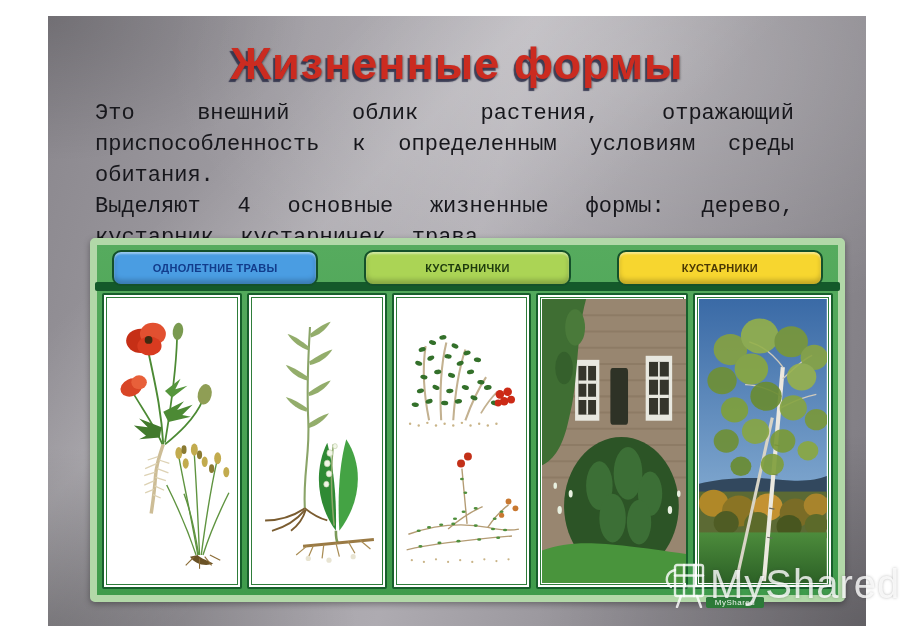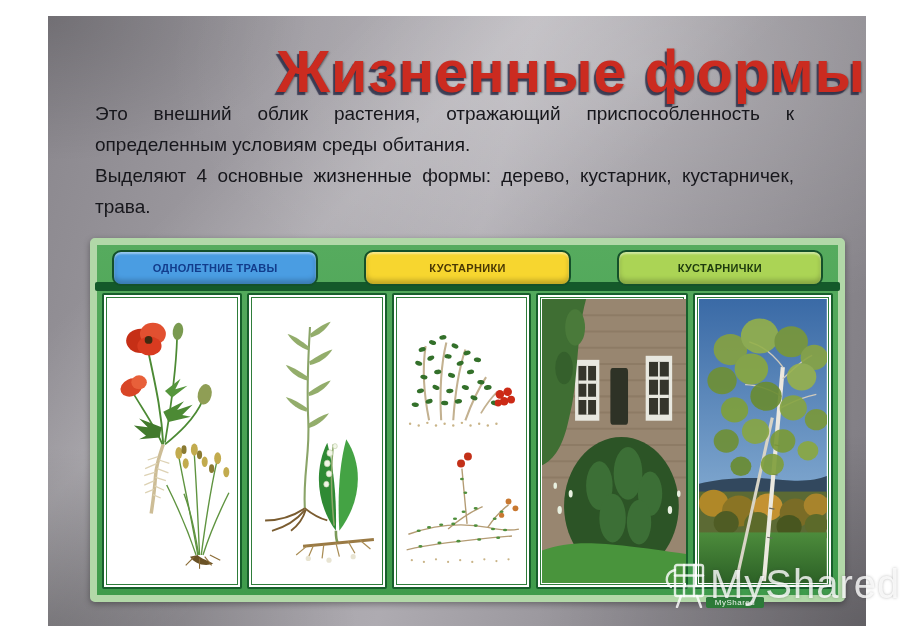--- a/index.html
+++ b/index.html
@@ -11,27 +11,27 @@
     position:absolute; left:48px; top:16px; width:818px; height:610px;
     background:
       linear-gradient(135deg, rgba(255,255,255,0) 22%, rgba(255,255,255,0.16) 34%, rgba(255,255,255,0) 52%),
       radial-gradient(120% 90% at 72% 8%, rgba(255,255,255,0.20) 0%, rgba(255,255,255,0) 48%),
       radial-gradient(90% 70% at 0% 100%, rgba(0,0,0,0.28) 0%, rgba(0,0,0,0) 42%),
       radial-gradient(90% 70% at 100% 100%, rgba(0,0,0,0.22) 0%, rgba(0,0,0,0) 45%),
       radial-gradient(80% 60% at 0% 0%, rgba(0,0,0,0.18) 0%, rgba(0,0,0,0) 40%),
       linear-gradient(105deg, #8a878d 0%, #a3a0a6 32%, #aeabb1 50%, #969399 72%, #7d7a80 100%);
   }
   .title{
-    position:absolute; left:0; right:0; top:22px; margin:0; text-align:right;
-    font-size:59px; font-weight:bold; letter-spacing:1px; color:#cb2b20;
+    position:absolute; left:0; right:0; top:22px; margin:0; text-align:center;
+    font-size:45px; font-weight:bold; letter-spacing:1px; color:#cb2b20;
     text-shadow:-2px 3px 1px rgba(40,42,68,0.85), 1px 1px 2px rgba(0,0,0,0.35);
   }
   .body-text{
     position:absolute; left:47px; top:82px; width:699px;
-    font-family:Liberation Sans, sans-serif; font-size:19px; line-height:31px;
+    font-family:Liberation Mono, monospace; font-size:22px; line-height:31px;
     color:#17171c;
   }
   .body-text p{margin:0; text-align:justify; text-align-last:left;}
   
   .panel{
     position:absolute; left:42px; top:222px; width:755px; height:364px;
     box-sizing:border-box; border:7px solid #b2d8a8; border-radius:5px;
     background:linear-gradient(#56ab5e, #3f9b4b);
     display:flex; flex-direction:column;
     box-shadow:0 2px 6px rgba(0,0,0,0.35);
@@ -91,22 +91,22 @@
     <h1 class="title">Жизненные формы</h1>
 
     <div class="body-text">
       <p>Это внешний облик растения, отражающий приспособленность к определенным условиям среды обитания.</p>
       <p>Выделяют 4 основные жизненные формы: дерево, кустарник, кустарничек, трава.</p>
     </div>
 
     <div class="panel">
       <div class="tabs-row">
         <div class="tab" style="background-color: rgb(74, 157, 226); color: rgb(18, 60, 140);">ОДНОЛЕТНИЕ ТРАВЫ</div>
+        <div class="tab" style="background-color: rgb(171, 212, 85); color: rgb(29, 58, 13);">КУСТАРНИЧКИ</div>
         <div class="tab" style="background-color: rgb(247, 214, 47); color: rgb(74, 56, 4);">КУСТАРНИКИ</div>
-        <div class="tab" style="background-color: rgb(171, 212, 85); color: rgb(29, 58, 13);">КУСТАРНИЧКИ</div>
       </div>
 
       <div class="cards-row">
 
         <div class="card">
           <svg viewBox="0 0 148 308" preserveAspectRatio="xMidYMid meet" role="img" aria-label="botanical drawing of red poppies with taproot and an annual grass tuft">
             <path d="M47 52 C 55 90, 62 120, 64 158" stroke="#4c8a34" stroke-width="2.2" fill="none"></path>
             <path d="M80 34 C 79 70, 72 120, 66 156" stroke="#4c8a34" stroke-width="2" fill="none"></path>
             <path d="M110 106 C 100 130, 78 148, 66 158" stroke="#4c8a34" stroke-width="2" fill="none"></path>
             <path d="M30 100 C 42 120, 56 140, 63 158" stroke="#4c8a34" stroke-width="2" fill="none"></path>

